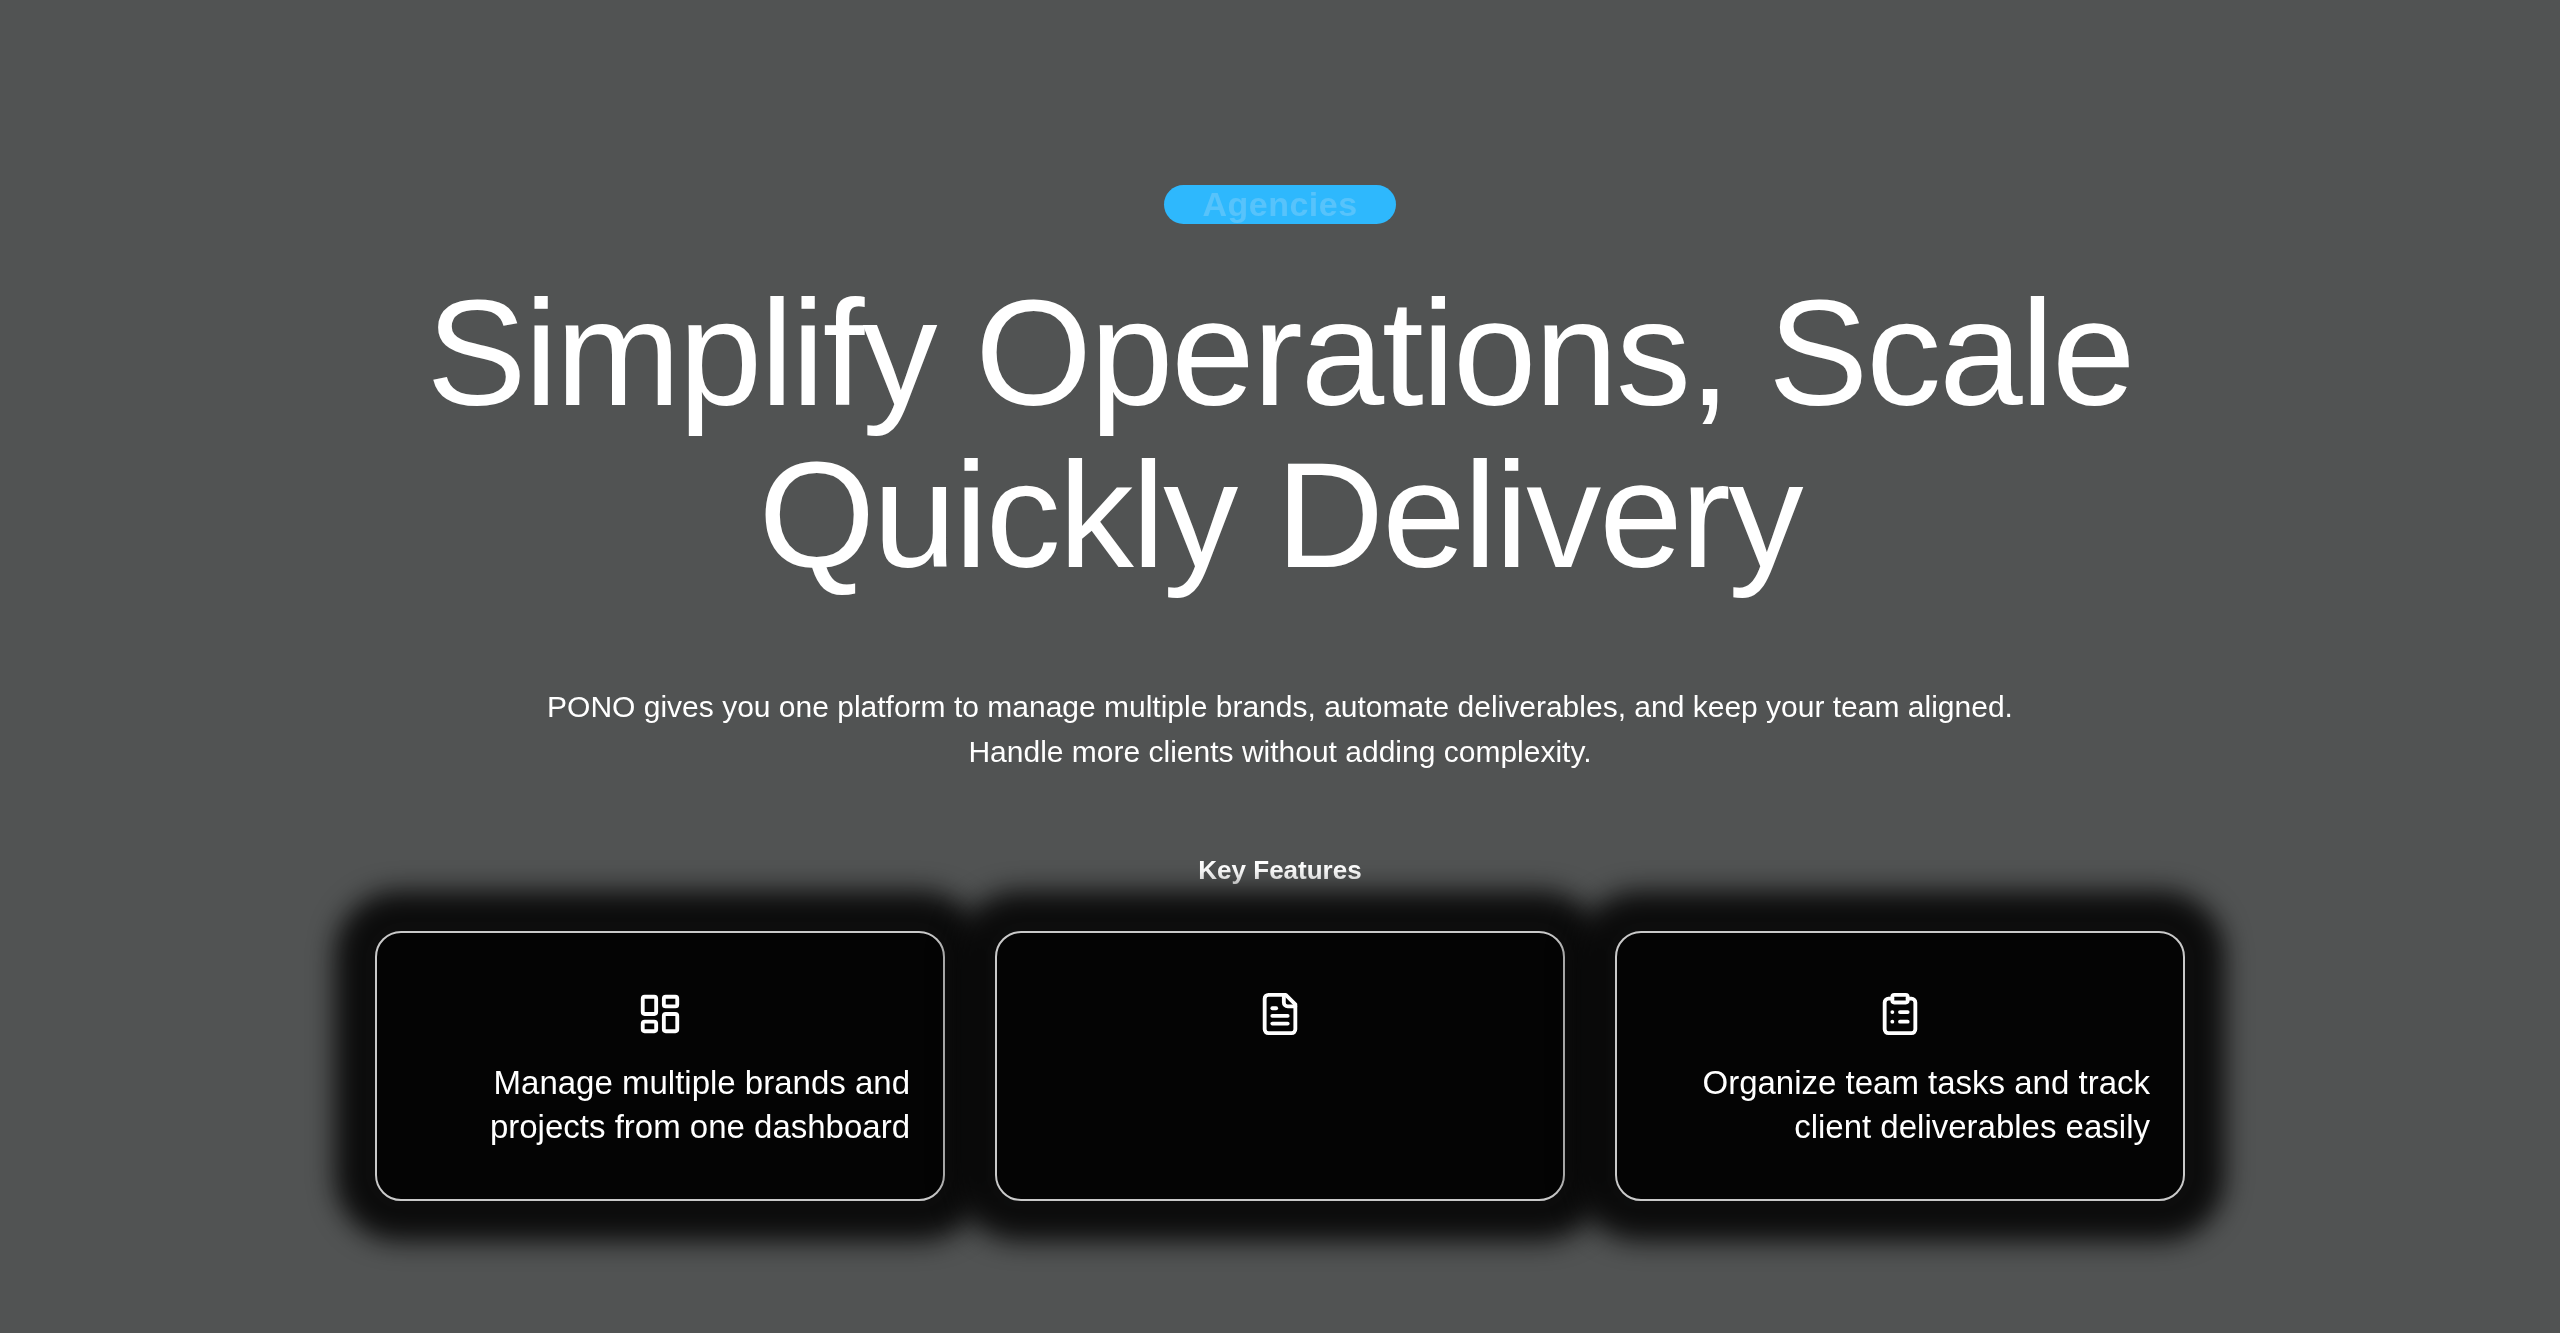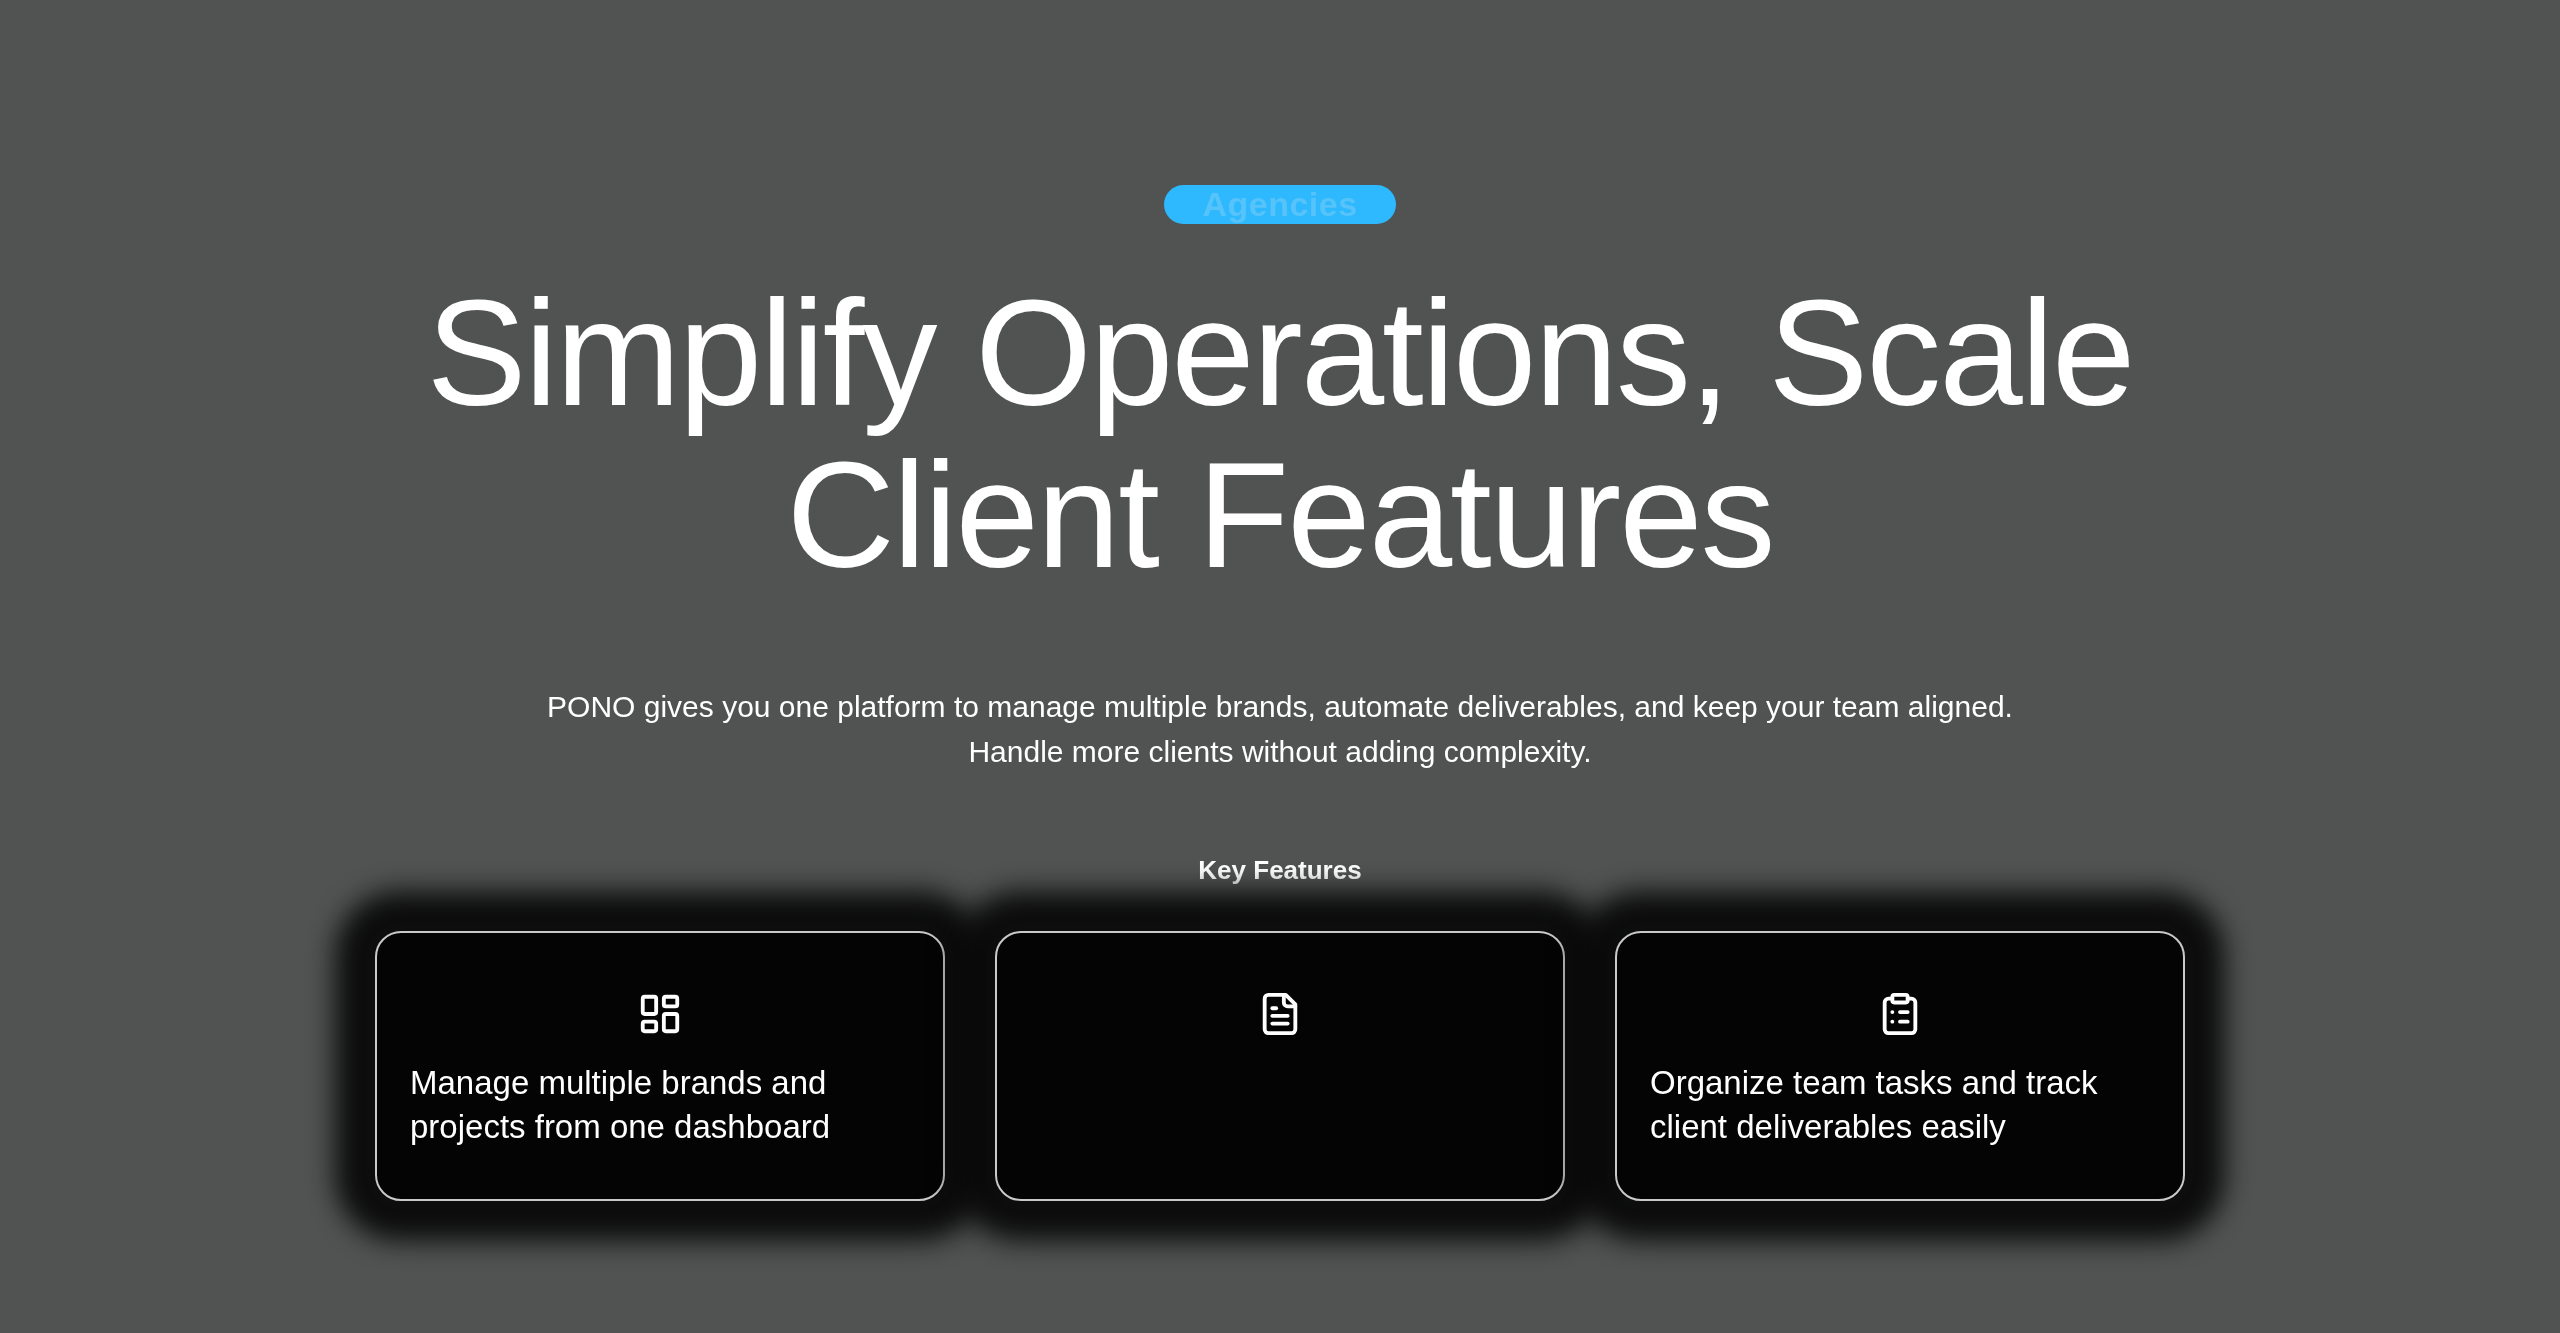--- a/index.html
+++ b/index.html
@@ -70,34 +70,34 @@
     width: 46px; height: 46px;
     color: var(--text, #ffffff);
   }
   .card .icon svg { width: 46px; height: 46px; display: block; }
   .card .card-text {
     margin-top: 24px;
     font-size: 33px;
     line-height: 44px;
     font-weight: 400;
     color: var(--text, #f5f5f5);
-    text-align: left;
+    text-align: right;
     max-width: 500px;
   }
 </style>
 </head>
 <body>
 
 <div class="hero">
 
   <div class="badge">
     <span>Agencies</span>
   </div>
 
-  <h1><span>Simplify Operations, Scale</span><br><span>Client Features</span></h1>
+  <h1><span>Simplify Operations, Scale</span><br><span>Quickly Delivery</span></h1>
 
   <div class="subtitle"><span>PONO gives you one platform to manage multiple brands, automate deliverables, and keep your team aligned.</span><br><span>Handle more clients without adding complexity.</span></div>
 
   <div class="features-heading">Key Features</div>
 
   <div class="cards-row">
 
     <div class="card">
       <span class="icon">
         <svg viewBox="0 0 24 24" fill="none" stroke="currentColor" stroke-width="2" stroke-linecap="round" stroke-linejoin="round">

